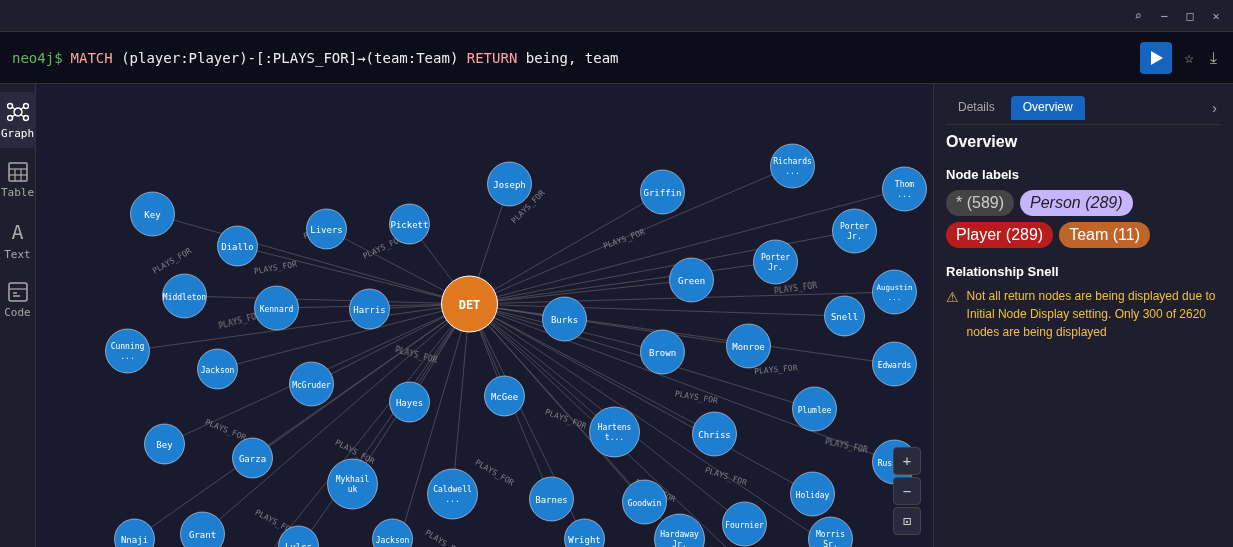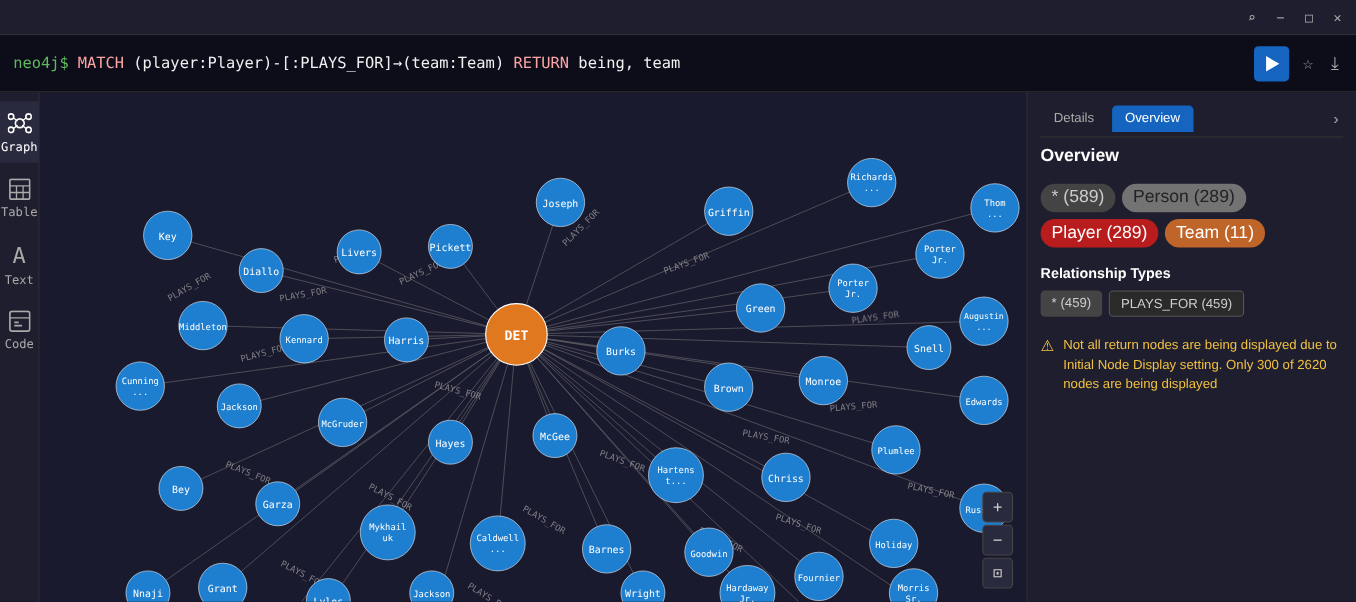--- a/index.html
+++ b/index.html
@@ -190,21 +190,21 @@
       margin-bottom: 16px;
     }
     .label-badge {
       padding: 4px 10px;
       border-radius: 20px;
       font-size: 16px;
       cursor: pointer;
       font-family: sans-serif;
     }
     .label-badge.grey { background: #444; color: #ccc; }
-    .label-badge.tan { background: #737373; color: #222; }
+    .label-badge.tan { background: #c4b5fd; color: #222; font-style: italic; }
     .label-badge.blue { background: #b91c1c; color: #fff; }
     .label-badge.orange { background: #c0652a; color: #fff; }
 
     .rel-types {
       display: flex;
       flex-wrap: wrap;
       gap: 6px;
       margin-bottom: 16px;
     }
     .rel-badge {
@@ -559,32 +559,29 @@
     <div class="panel-tabs">
       <div class="panel-tab">Details</div>
       <div class="panel-tab active">Overview</div>
       <div style="margin-left:auto;color:#aaa;cursor:pointer;font-family:sans-serif;font-size:14px;padding:4px;">›</div>
     </div>
 
     <div class="overview-header">
       <span class="overview-title">Overview</span>
     </div>
 
+    <div class="section-label">Node labels</div>
     <div class="node-labels">
       <div class="label-badge grey">* (589)</div>
       <div class="label-badge tan">Person (289)</div>
       <div class="label-badge blue">Player (289)</div>
       <div class="label-badge orange">Team (11)</div>
     </div>
 
-    <div class="section-label">Relationship Types</div>
-    <div class="rel-types">
-      <div class="rel-badge grey">* (459)</div>
-      <div class="rel-badge dark">PLAYS_FOR (459)</div>
-    </div>
+    <div class="section-label">Relationship Snell</div>
 
     <div class="warning-box">
       <span class="warning-icon">⚠</span>
       <span>Not all return nodes are being displayed due to Initial Node Display setting. Only 300 of 2620 nodes are being displayed</span>
     </div>
   </div>
 
 </div>
 
 </body></html>

